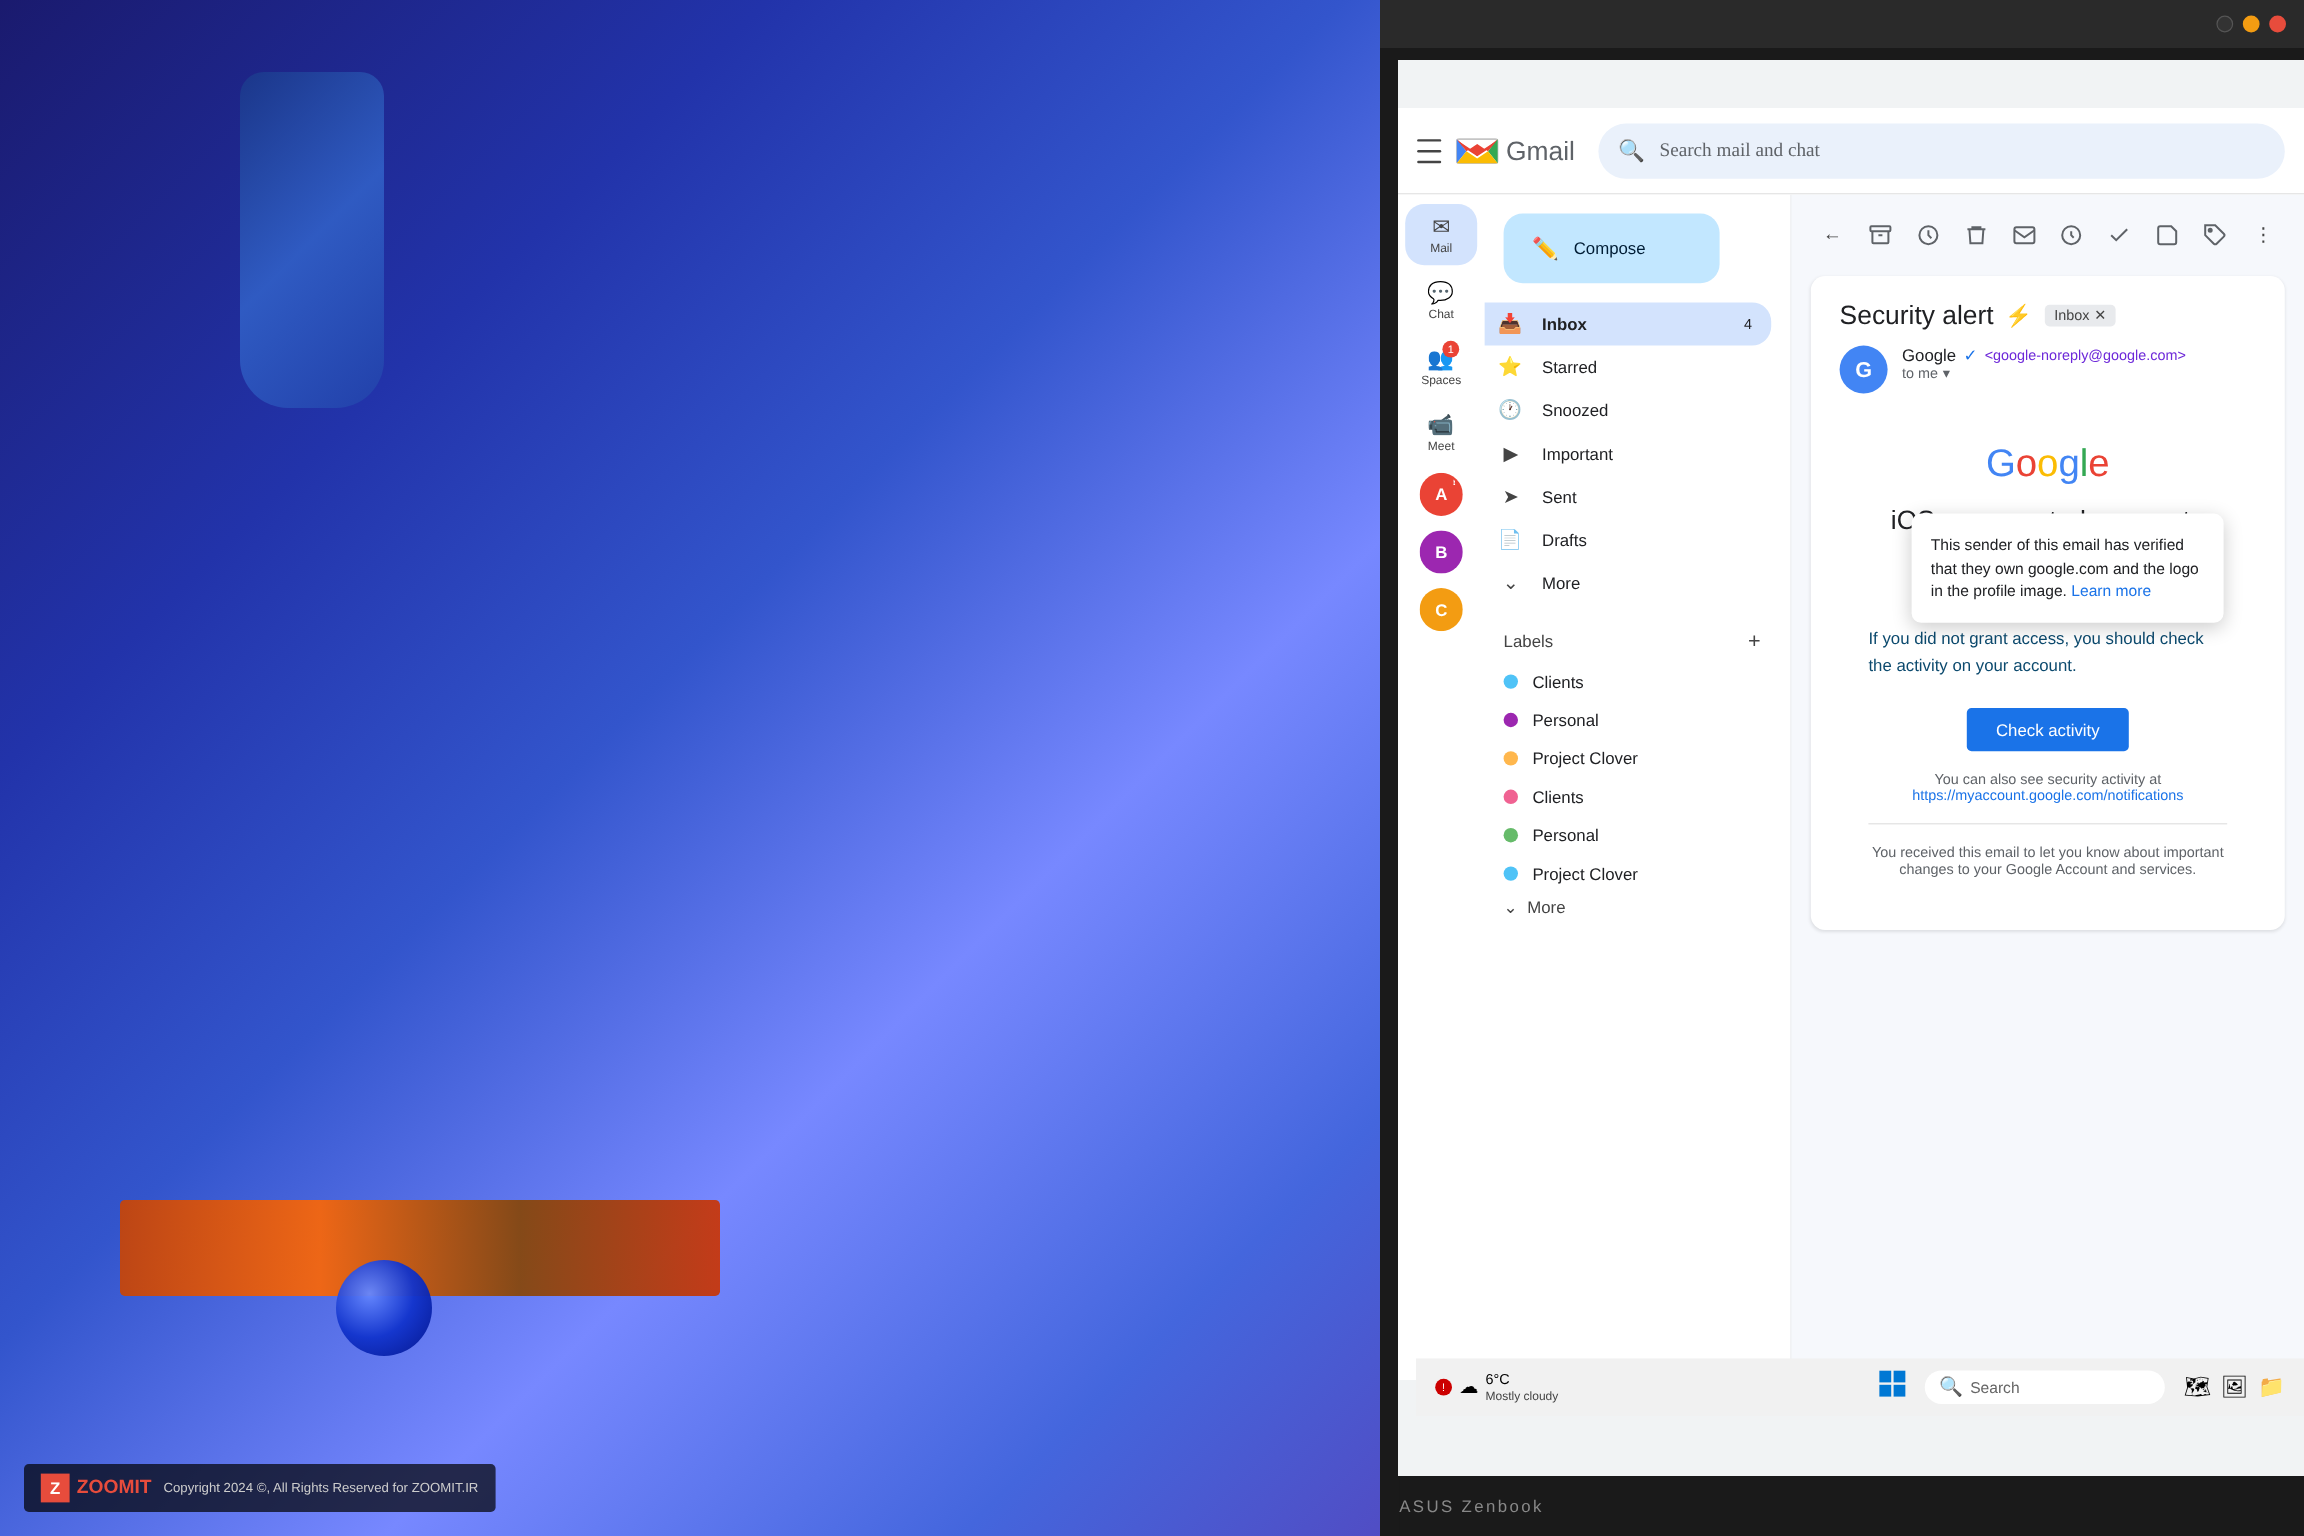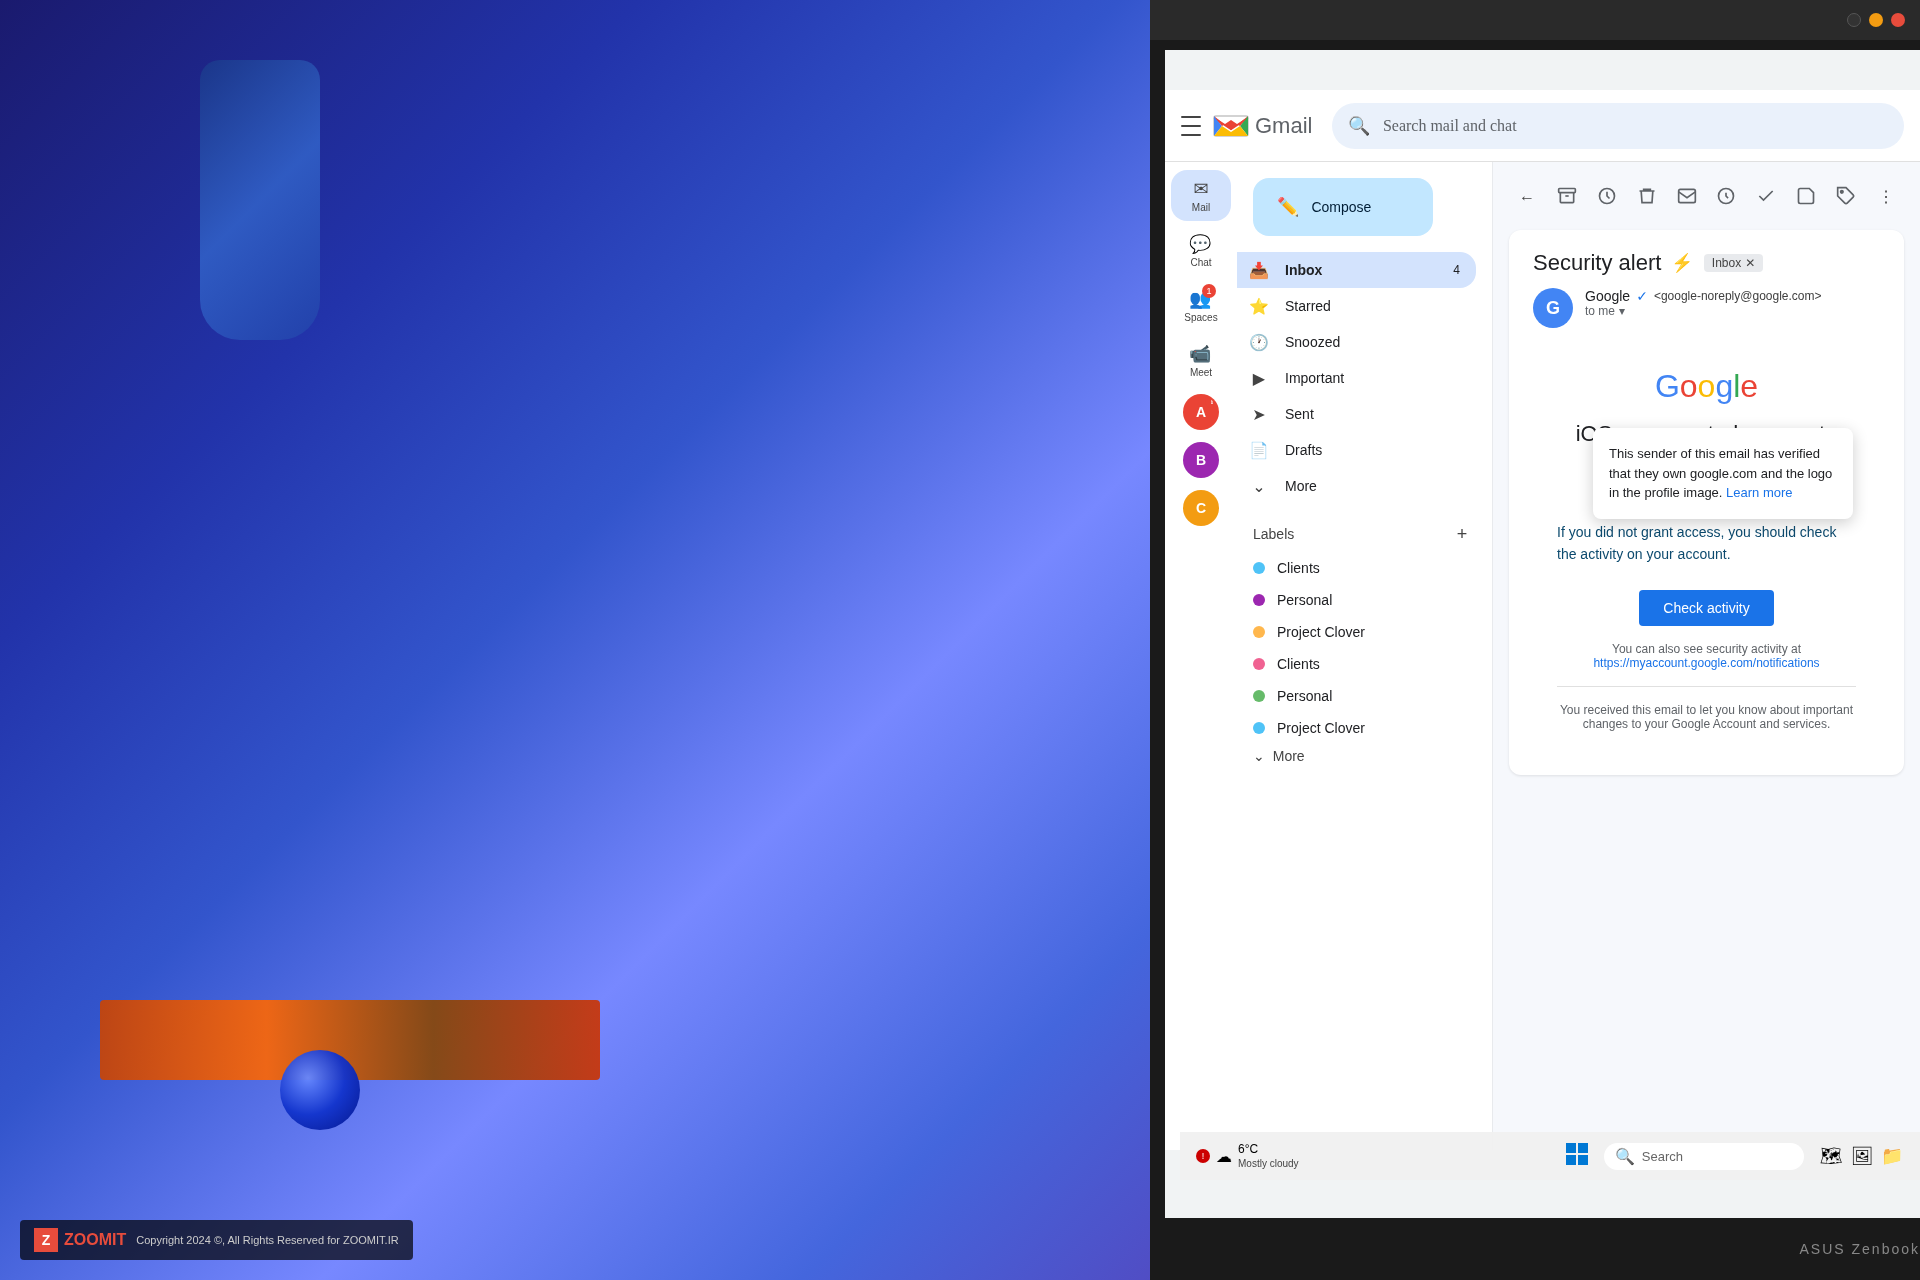--- a/index.html
+++ b/index.html
@@ -464,21 +464,21 @@
       font-size: 14px;
       font-weight: 500;
       color: #202124;
     }
     .verified-icon {
       color: #1a73e8;
       font-size: 14px;
     }
     .sender-email {
       font-size: 12px;
-      color: #404040;
+      color: #6d28d9;
     }
     .to-me {
       font-size: 12px;
       color: #5f6368;
       display: flex;
       align-items: center;
       gap: 4px;
       cursor: pointer;
     }
 
@@ -630,27 +630,27 @@
       align-items: center;
       gap: 8px;
       padding: 0 8px;
     }
     .taskbar-icon { font-size: 18px; cursor: pointer; }
 
     
     .laptop-bottom {
       position: absolute;
       bottom: 0;
-      left: 0;
+      left: 16px;
       right: 0;
-      height: 62px;
+      height: 50px;
       background: #1a1a1a;
       display: flex;
       align-items: center;
-      justify-content: flex-end;
+      justify-content: flex-start;
     }
     .laptop-brand {
       color: #888;
       font-size: 14px;
       letter-spacing: 2px;
     }
 
     
     .zoomit-watermark {
       position: absolute;

